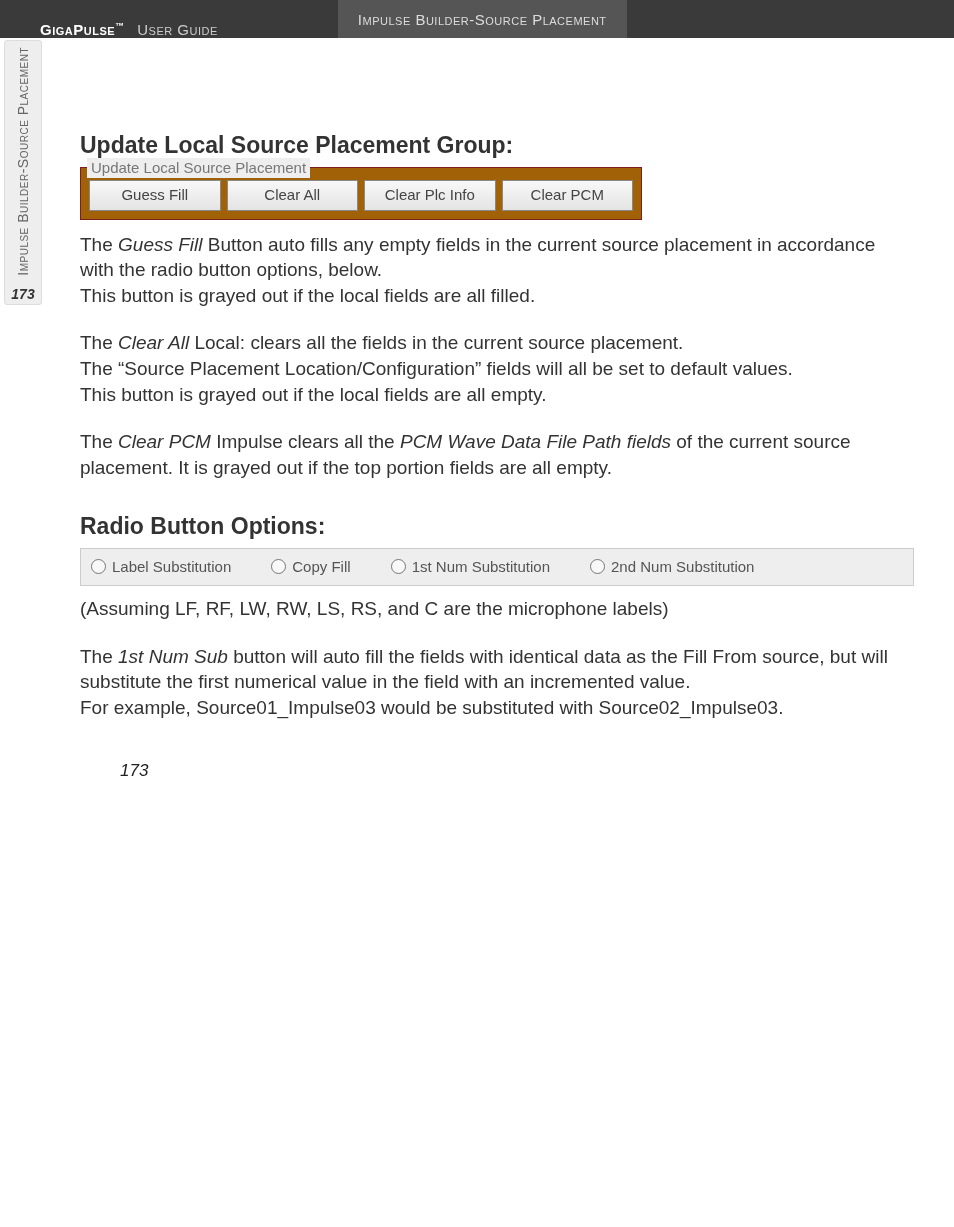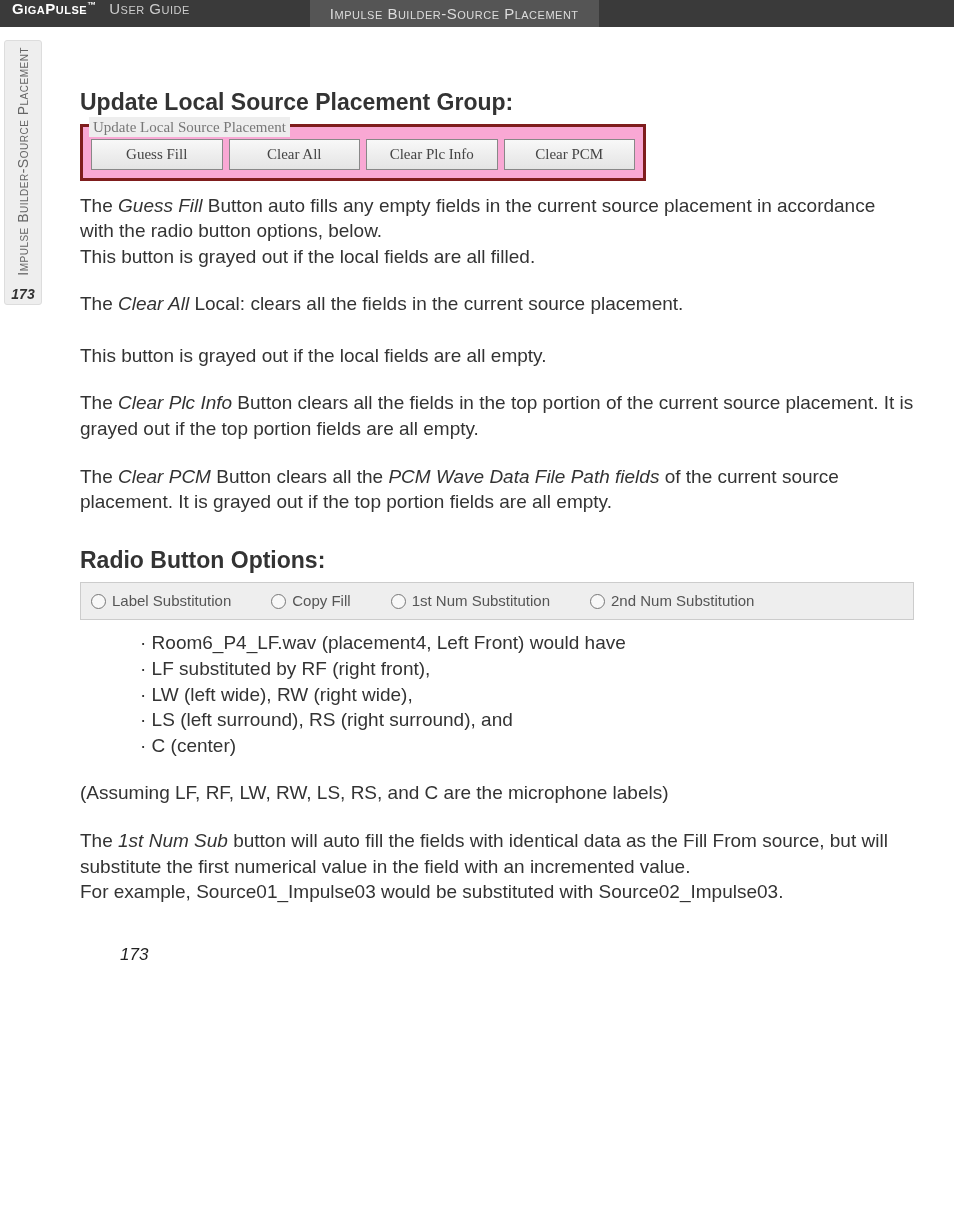--- a/index.html
+++ b/index.html
@@ -1,26 +1,26 @@
 <!DOCTYPE html>
 <html><head>
 <meta charset="utf-8">
 <style>
   body { margin:0; padding:0; font-family:"Myriad Pro","Segoe UI",Arial,sans-serif; color:#222; background:#fff; width:954px; }
-  .header-bar { background:#3a3a3a; color:#fff; height:27px; display:flex; align-items:flex-start; font-size:15px; font-variant:small-caps; letter-spacing:.5px; }
+  .header-bar { background:#3a3a3a; color:#fff; height:38px; display:flex; align-items:flex-end; font-size:15px; font-variant:small-caps; letter-spacing:.5px;padding-left:28px; }
   .header-left { font-weight:700; padding-left:12px; }
   .header-tm { font-size:9px; vertical-align:top; }
   .header-guide { font-weight:400; margin-left:8px; color:#ccc; }
   .header-right { background:#555; padding:0 20px; height:100%; display:flex; align-items:center; margin-left:120px; font-weight:400; color:#ddd; }
   .side-tab { position:absolute; left:4px; top:40px; width:32px; background:#eee; border:1px solid #ddd; border-radius:3px; padding:6px 2px 2px 2px; text-align:center; }
   .side-text { writing-mode:vertical-rl; font-variant:small-caps; font-size:14px; color:#666; letter-spacing:.5px; transform:rotate(180deg); display:inline-block; }
   .side-num { font-style:italic; font-weight:700; font-size:14px; color:#333; margin-top:6px; display:block; }
-  .content { margin-left:80px; margin-right:40px; margin-top:60px; font-size:19px; line-height:1.35; color:#333; }
+  .content { margin-left:80px; margin-right:40px; margin-top:92px; font-size:19px; line-height:1.35; color:#333; }
   h2.sect { font-size:23px; font-weight:700; margin:30px 0 6px 0; }
-  .fieldset-img { border:3px solid #7f1d1d; background:#f9a8d4; font-family:Liberation Serif, serif; font-size:15px; color:#555; padding:0; margin-bottom:12px; width:560px; position:relative; }
+  .fieldset-img { border:1px solid #7f1d1d; background:#a16207; font-family:Liberation Sans, sans-serif; font-size:15px; color:#555; padding:0; margin-bottom:12px; width:560px; position:relative; }
   .fieldset-legend { position:relative; top:-10px; left:6px; background:#eee; padding:0 4px; font-size:15px; color:#777; display:inline-block; }
   .btn-row { display:flex; padding:0 8px 8px 8px; margin-top:-8px; gap:0; }
   .win-btn { flex:1; border:1px solid #888; background:linear-gradient(#f8f8f8,#e4e4e4); text-align:center; padding:4px 0; font-size:15px; color:#444; cursor:default; }
   .win-btn + .win-btn { margin-left:6px; }
   .radio-row { background:#eee; border:1px solid #ccc; padding:8px 10px; display:flex; gap:40px; font-family:Tahoma,Arial,sans-serif; font-size:15px; color:#555; margin-bottom:10px; }
   .radio-row label { display:flex; align-items:center; gap:6px; white-space:nowrap; }
   .radio-dot { width:13px; height:13px; border:1px solid #777; border-radius:50%; background:#f8f8f8; display:inline-block; }
   p { margin:0 0 22px 0; }
   em { font-style:italic; }
   ul.bullets { list-style:none; padding-left:60px; margin:0 0 22px 0; }
@@ -57,30 +57,27 @@
     </div>
   </div>
 
   <p>
     <span>The </span><em>Guess Fill</em><span> Button auto fills any empty fields in the current source placement in accordance with the radio button options, below.</span><br>
     <span>This button is grayed out if the local fields are all filled.</span>
   </p>
 
   <p>
     <span>The </span><em>Clear All</em><span> Local: clears all the fields in the current source placement.</span><br>
-    <br>
+    <span>The “Source Placement Location/Configuration” fields will all be set to default values.</span><br>
     <span>This button is grayed out if the local fields are all empty.</span>
   </p>
 
-  <p>
-    <span>The </span><em>Clear Plc Info</em><span> Button clears all the fields in the top portion of the current source placement.  It is grayed out if the top portion fields are all empty.</span>
-  </p>
 
   <p>
-    <span>The </span><em>Clear PCM</em><span> Button clears all the </span><em>PCM Wave Data File Path fields</em><span> of the current source placement.  It is grayed out if the top portion fields are all empty.</span>
+    <span>The </span><em>Clear PCM</em><span> Impulse clears all the </span><em>PCM Wave Data File Path fields</em><span> of the current source placement.  It is grayed out if the top portion fields are all empty.</span>
   </p>
 
   <h2 class="sect">Radio Button Options:</h2>
 
   <div class="radio-row">
     <label>
         <span class="radio-dot"></span>
         <span>Label Substitution</span>
       </label>
     <label>
@@ -92,27 +89,20 @@
         <span>1st Num Substitution</span>
       </label>
     <label>
         <span class="radio-dot"></span>
         <span>2nd Num Substitution</span>
       </label>
   </div>
 
 
 
-  <ul class="bullets">
-    <li>Room6_P4_LF.wav (placement4, Left Front) would have</li>
-    <li>LF substituted by RF (right front),</li>
-    <li>LW (left wide), RW (right wide),</li>
-    <li>LS (left surround), RS (right surround), and</li>
-    <li>C (center)</li>
-  </ul>
 
   <p>(Assuming LF, RF, LW, RW, LS, RS, and C are the microphone labels)</p>
 
 
   <p>
     <span>The </span><em>1st Num Sub</em><span> button will auto fill the fields with identical data as the Fill From source, but will substitute the first numerical value in the field with an incremented value.</span><br>
     <span>For example, Source01_Impulse03 would be substituted with Source02_Impulse03.</span>
   </p>
 
 </div>

